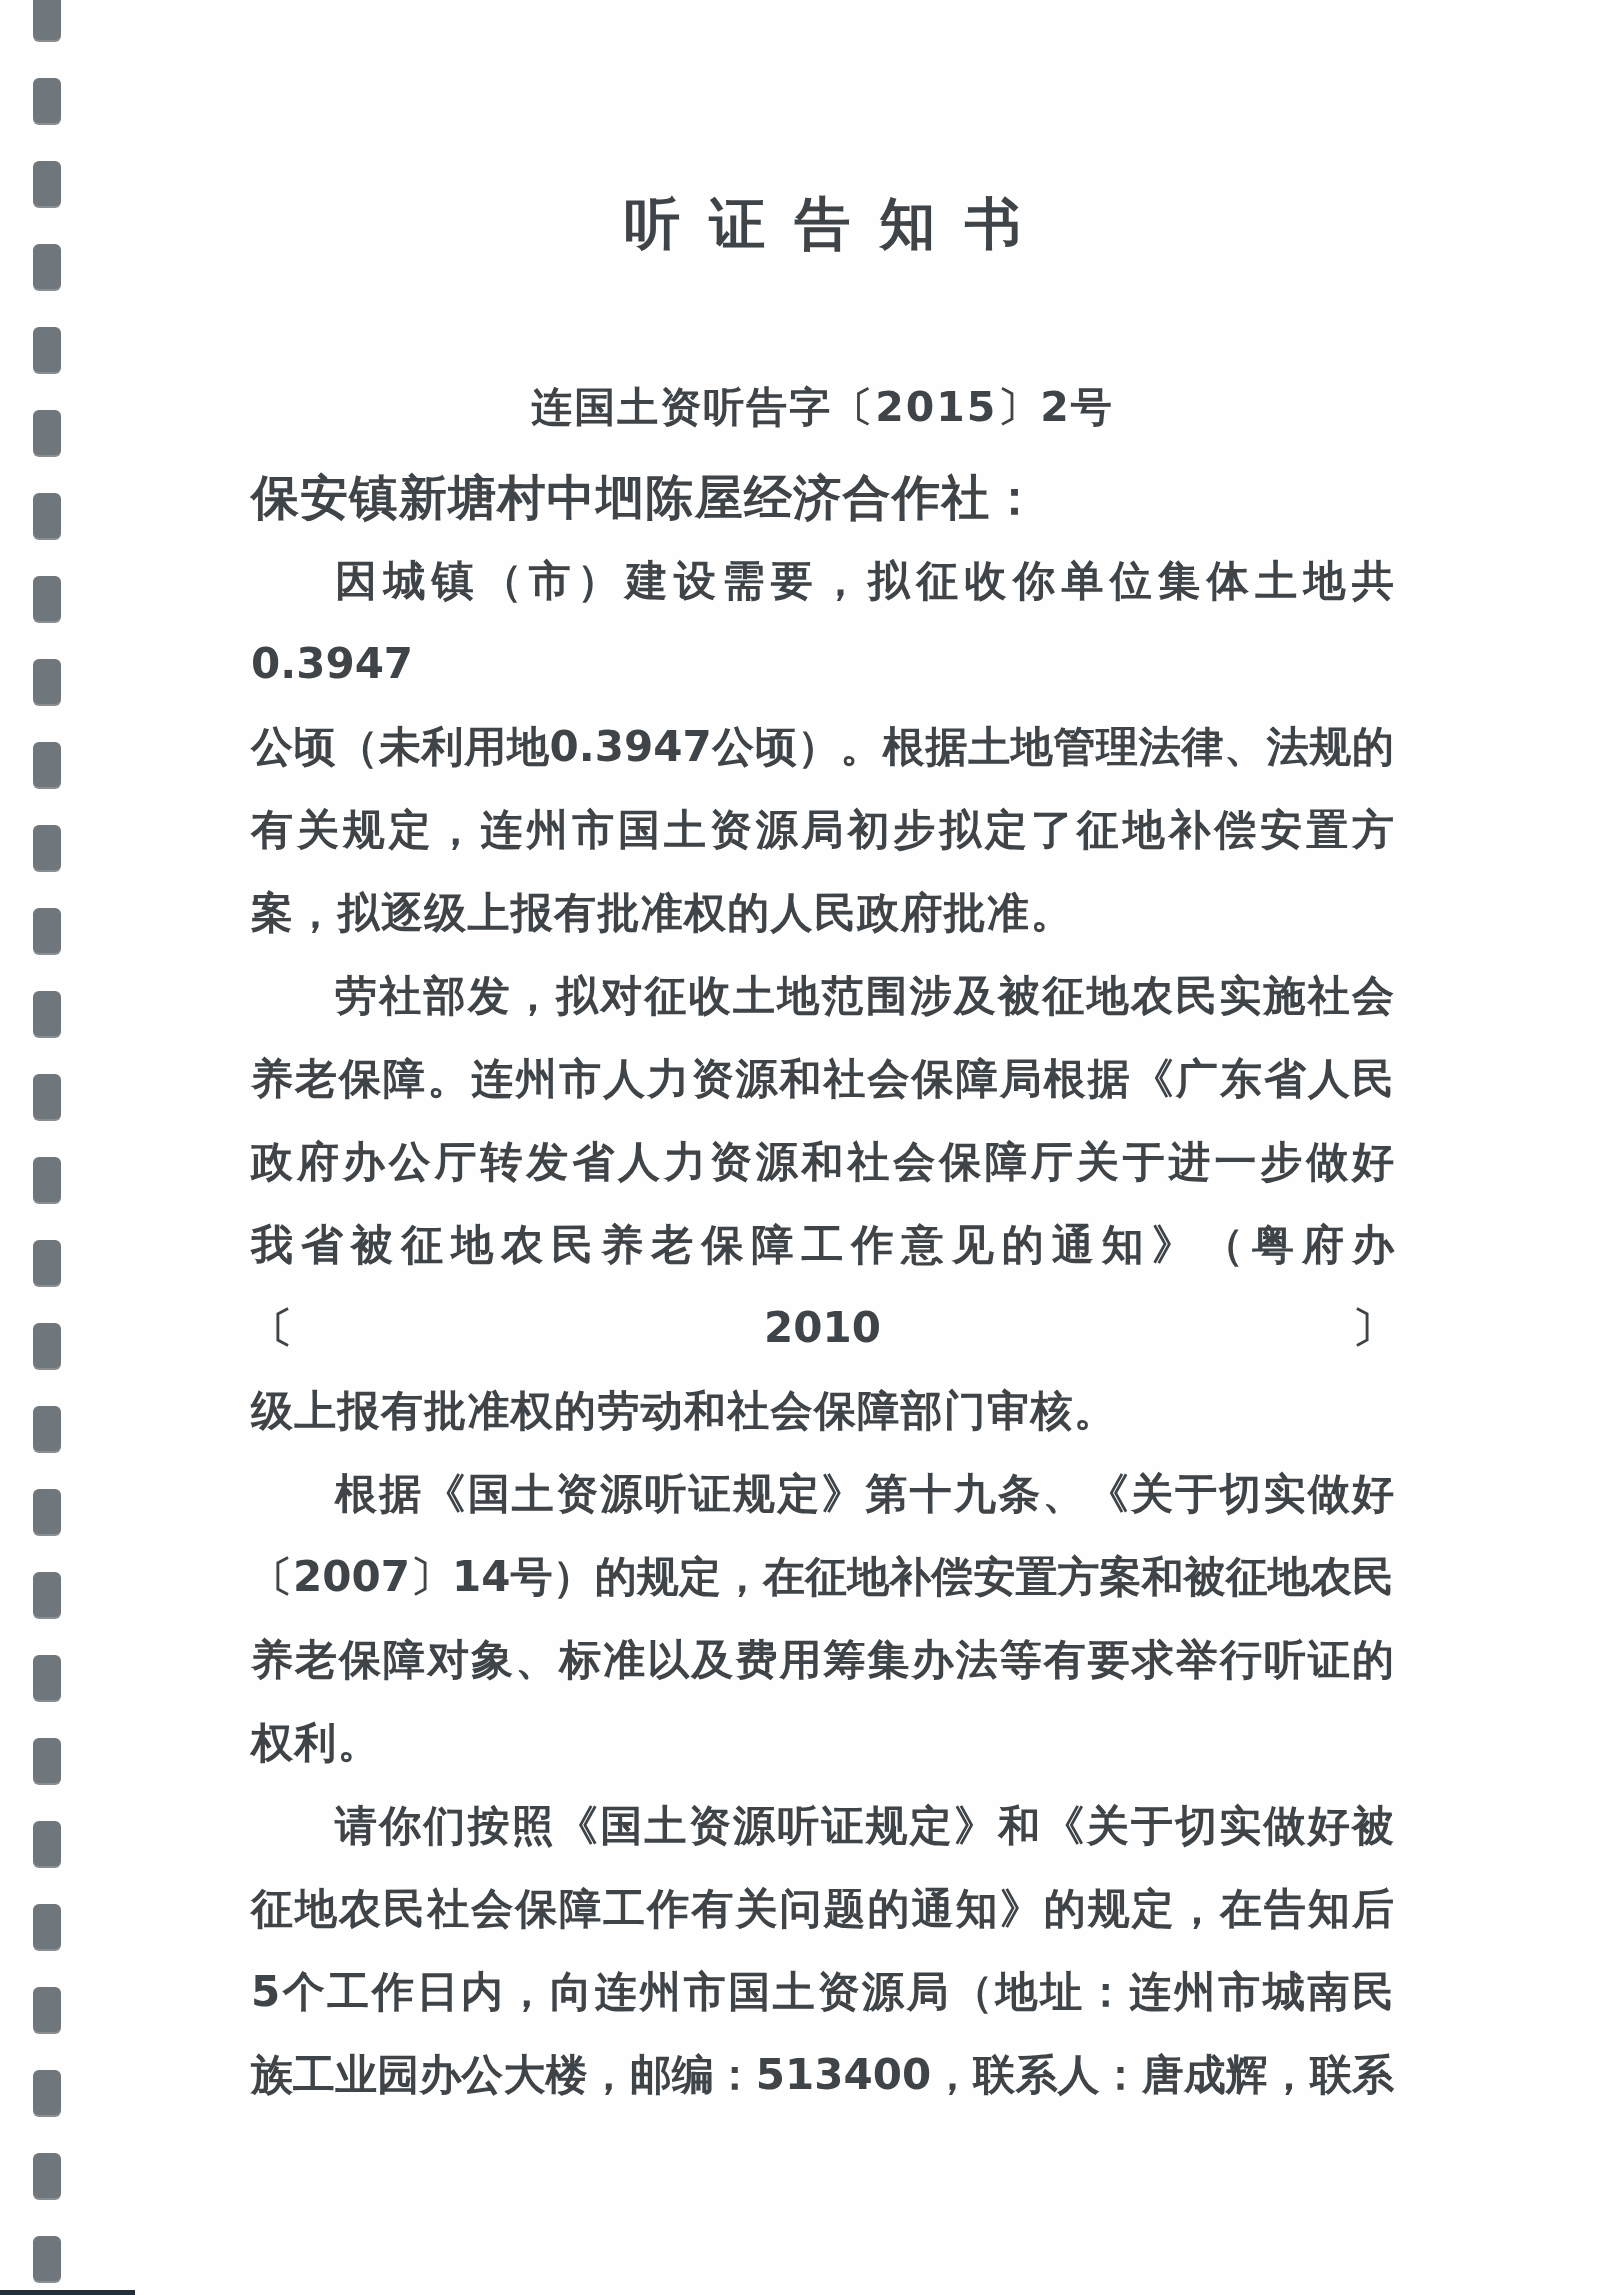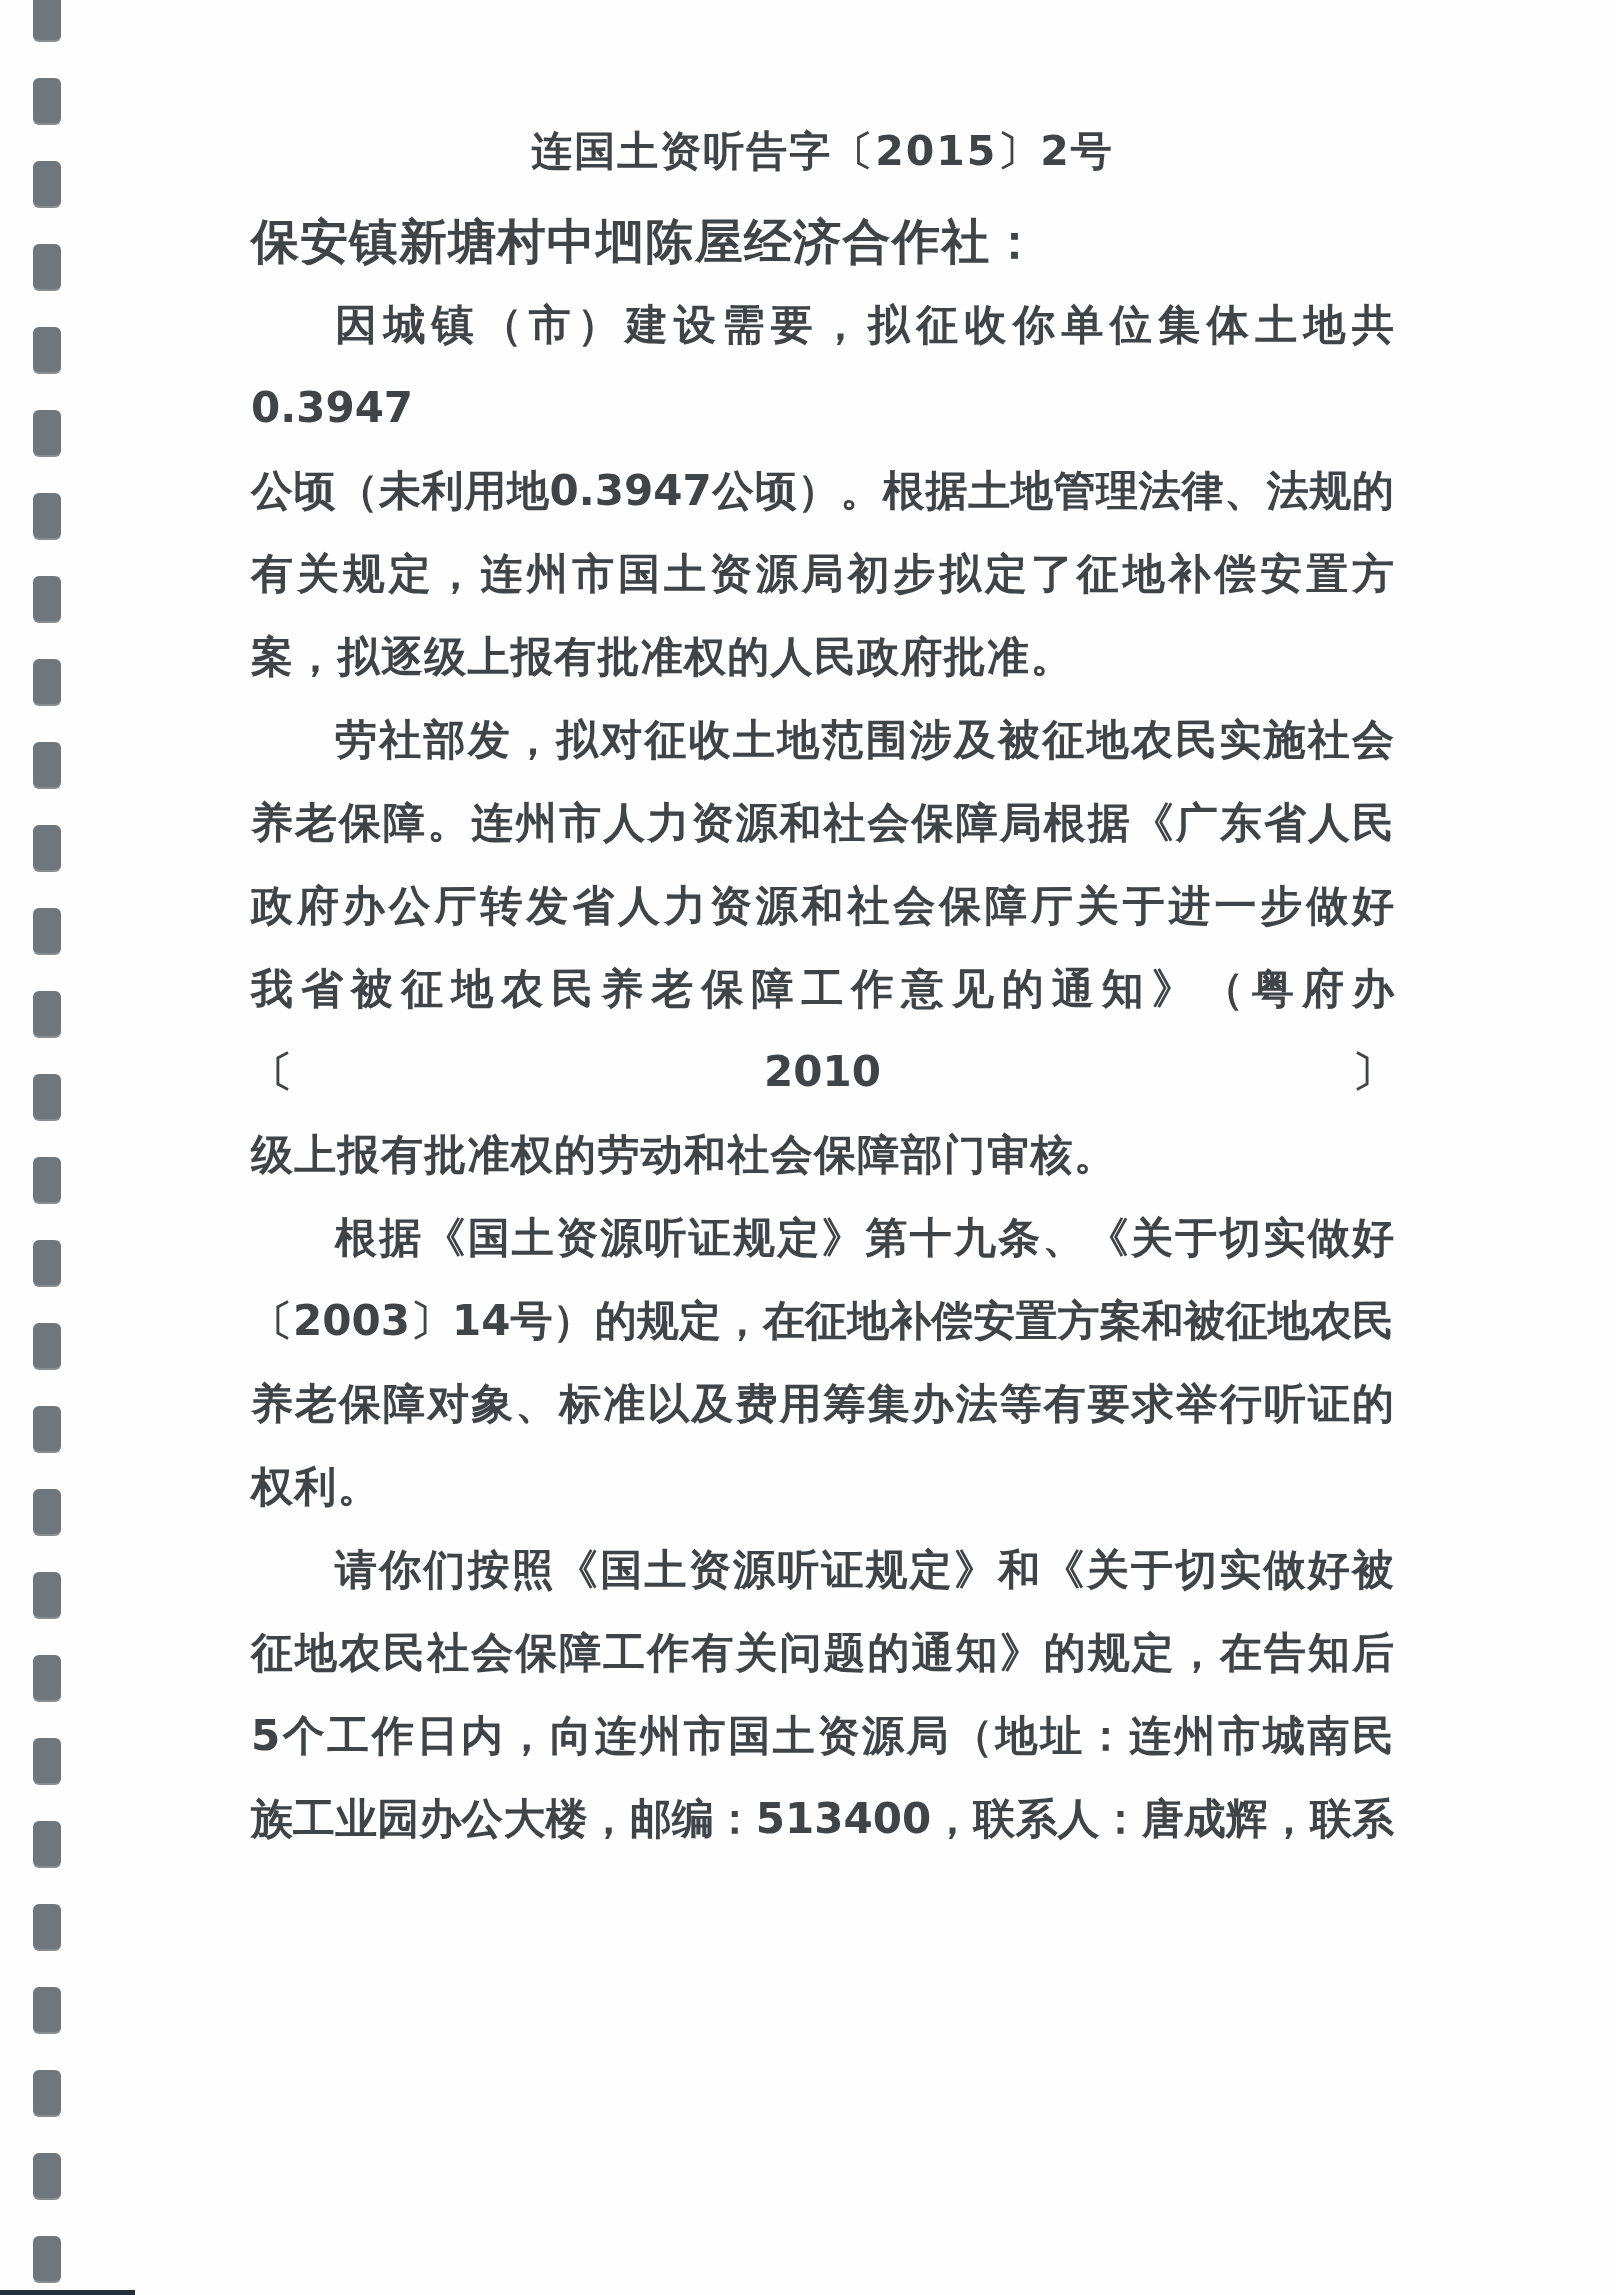--- a/index.html
+++ b/index.html
@@ -122,36 +122,37 @@
       <div class="hole"></div>
       <div class="hole"></div>
       <div class="hole"></div>
       <div class="hole"></div>
       <div class="hole"></div>
       <div class="hole"></div>
       <div class="hole"></div>
     </div>
 
   <div class="content">
+    <h1 class="title">听证告知书</h1>
 
     <div class="doc-number">连国土资听告字〔2015〕2号</div>
 
     <div class="addressee">保安镇新塘村中垇陈屋经济合作社：</div>
 
     <div class="line indent just">因城镇（市）建设需要，拟征收你单位集体土地共0.3947</div>
     <div class="line just">公顷（未利用地0.3947公顷）。根据土地管理法律、法规的</div>
     <div class="line just">有关规定，连州市国土资源局初步拟定了征地补偿安置方</div>
     <div class="line">案，拟逐级上报有批准权的人民政府批准。</div>
     <div class="line indent just">劳社部发，拟对征收土地范围涉及被征地农民实施社会</div>
     <div class="line just">养老保障。连州市人力资源和社会保障局根据《广东省人民</div>
     <div class="line just">政府办公厅转发省人力资源和社会保障厅关于进一步做好</div>
     <div class="line just">我省被征地农民养老保障工作意见的通知》（粤府办〔2010〕</div>
     <div class="line">级上报有批准权的劳动和社会保障部门审核。</div>
     <div class="line indent just">根据《国土资源听证规定》第十九条、《关于切实做好</div>
-    <div class="line just">〔2003〕14号）的规定，在征地补偿安置方案和被征地农民</div>
+    <div class="line just">〔2007〕14号）的规定，在征地补偿安置方案和被征地农民</div>
     <div class="line just">养老保障对象、标准以及费用筹集办法等有要求举行听证的</div>
     <div class="line">权利。</div>
     <div class="line indent just">请你们按照《国土资源听证规定》和《关于切实做好被</div>
     <div class="line just">征地农民社会保障工作有关问题的通知》的规定，在告知后</div>
     <div class="line just">5个工作日内，向连州市国土资源局（地址：连州市城南民</div>
     <div class="line just">族工业园办公大楼，邮编：513400，联系人：唐成辉，联系</div>
   </div>
 
   <div class="bottom-mark"></div>
 

